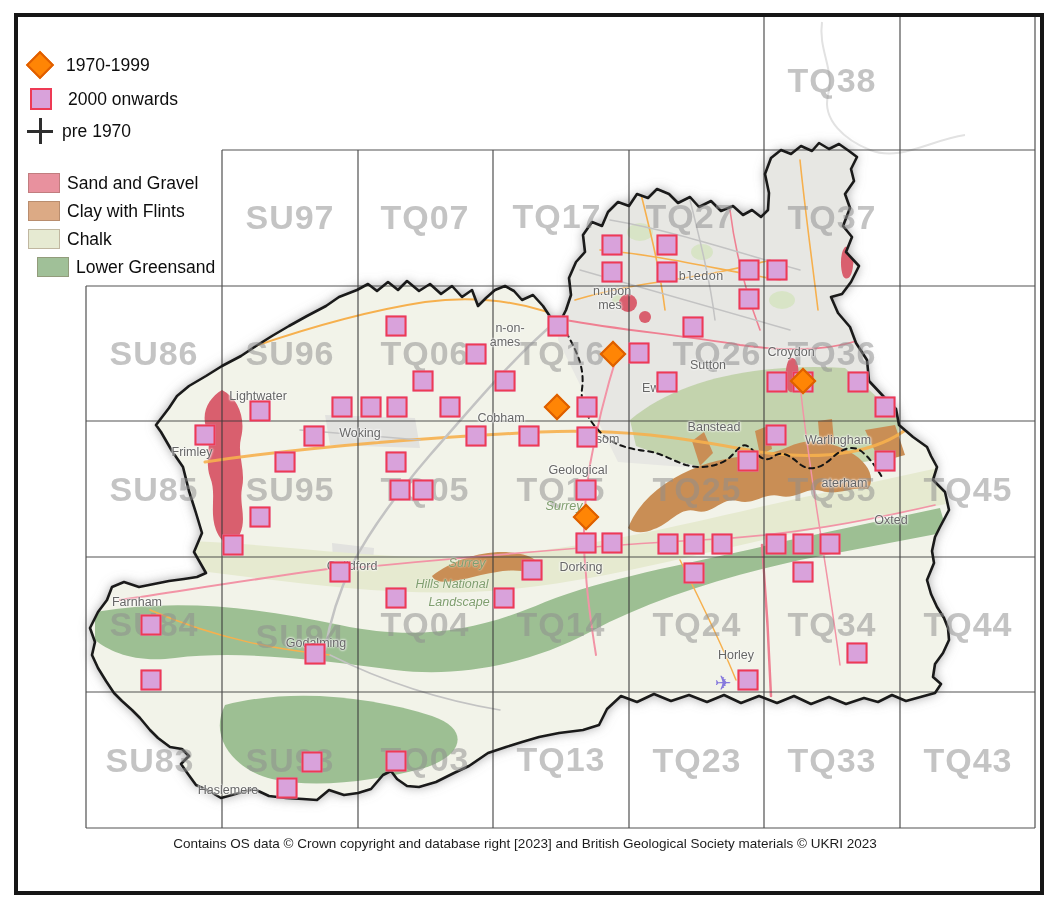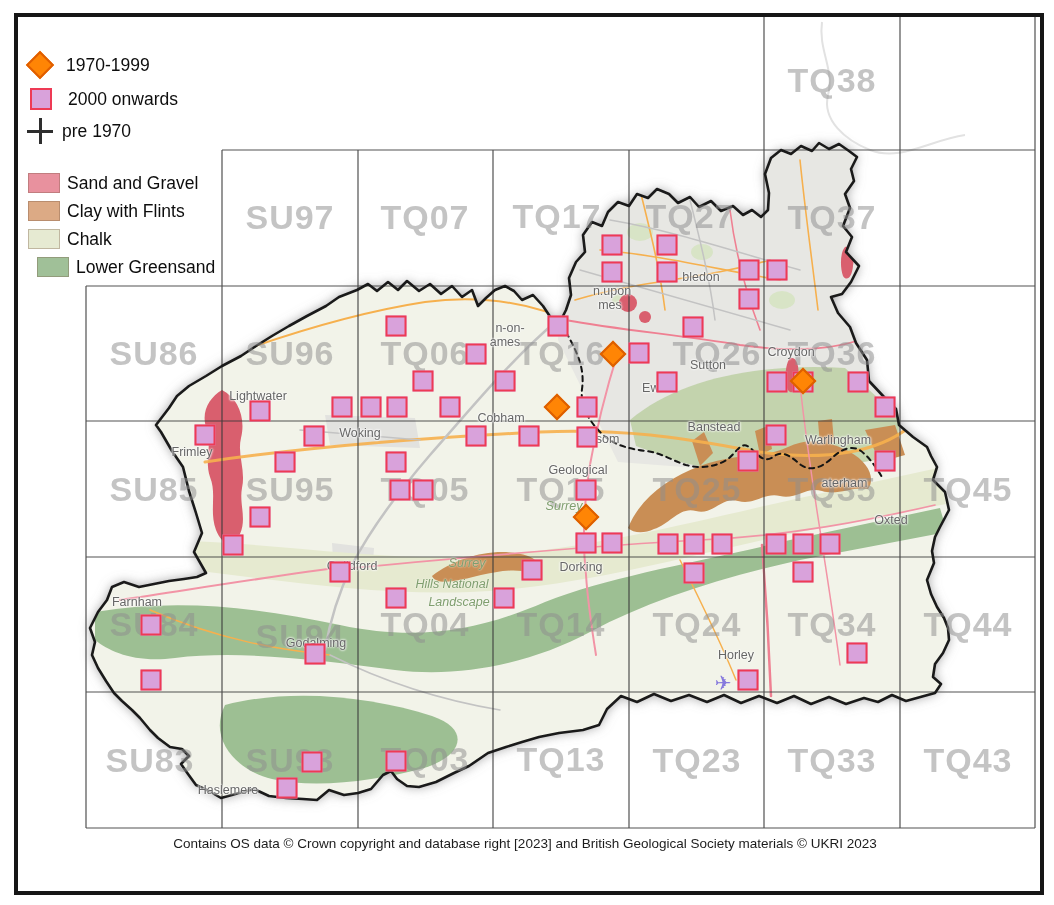--- a/index.html
+++ b/index.html
@@ -177,21 +177,21 @@
       <div class="town-label" style="left: 258px; top: 396px;">Lightwater</div>
       <div class="town-label" style="left: 192px; top: 452px;">Frimley</div>
       <div class="town-label" style="left: 360px; top: 433px;">Woking</div>
       <div class="town-label" style="left: 501px; top: 418px;">Cobham</div>
       <div class="town-label" style="left: 578px; top: 470px;">Geological</div>
       <div class="town-label" style="left: 600px; top: 439px;">Epsom</div>
       <div class="town-label" style="left: 657px; top: 388px;">Ewell</div>
       <div class="town-label" style="left: 714px; top: 427px;">Banstead</div>
       <div class="town-label" style="left: 708px; top: 365px;">Sutton</div>
       <div class="town-label" style="left: 791px; top: 352px;">Croydon</div>
-      <div class="town-label" style="left: 701px; top: 277px;">bledon</div>
+      <div class="town-label" style="left: 701px; top: 277px; font-family: Liberation Mono, monospace;">bledon</div>
       <div class="town-label" style="left: 612px; top: 291px;">n.upon</div>
       <div class="town-label" style="left: 610px; top: 305px;">mes</div>
       <div class="town-label" style="left: 510px; top: 328px;">n-on-</div>
       <div class="town-label" style="left: 505px; top: 342px;">ames</div>
       <div class="town-label" style="left: 352px; top: 566px;">Guildford</div>
       <div class="town-label" style="left: 581px; top: 567px;">Dorking</div>
       <div class="town-label" style="left: 137px; top: 602px;">Farnham</div>
       <div class="town-label" style="left: 316px; top: 643px;">Godalming</div>
       <div class="town-label" style="left: 228px; top: 790px;">Haslemere</div>
       <div class="town-label" style="left: 736px; top: 655px;">Horley</div>

